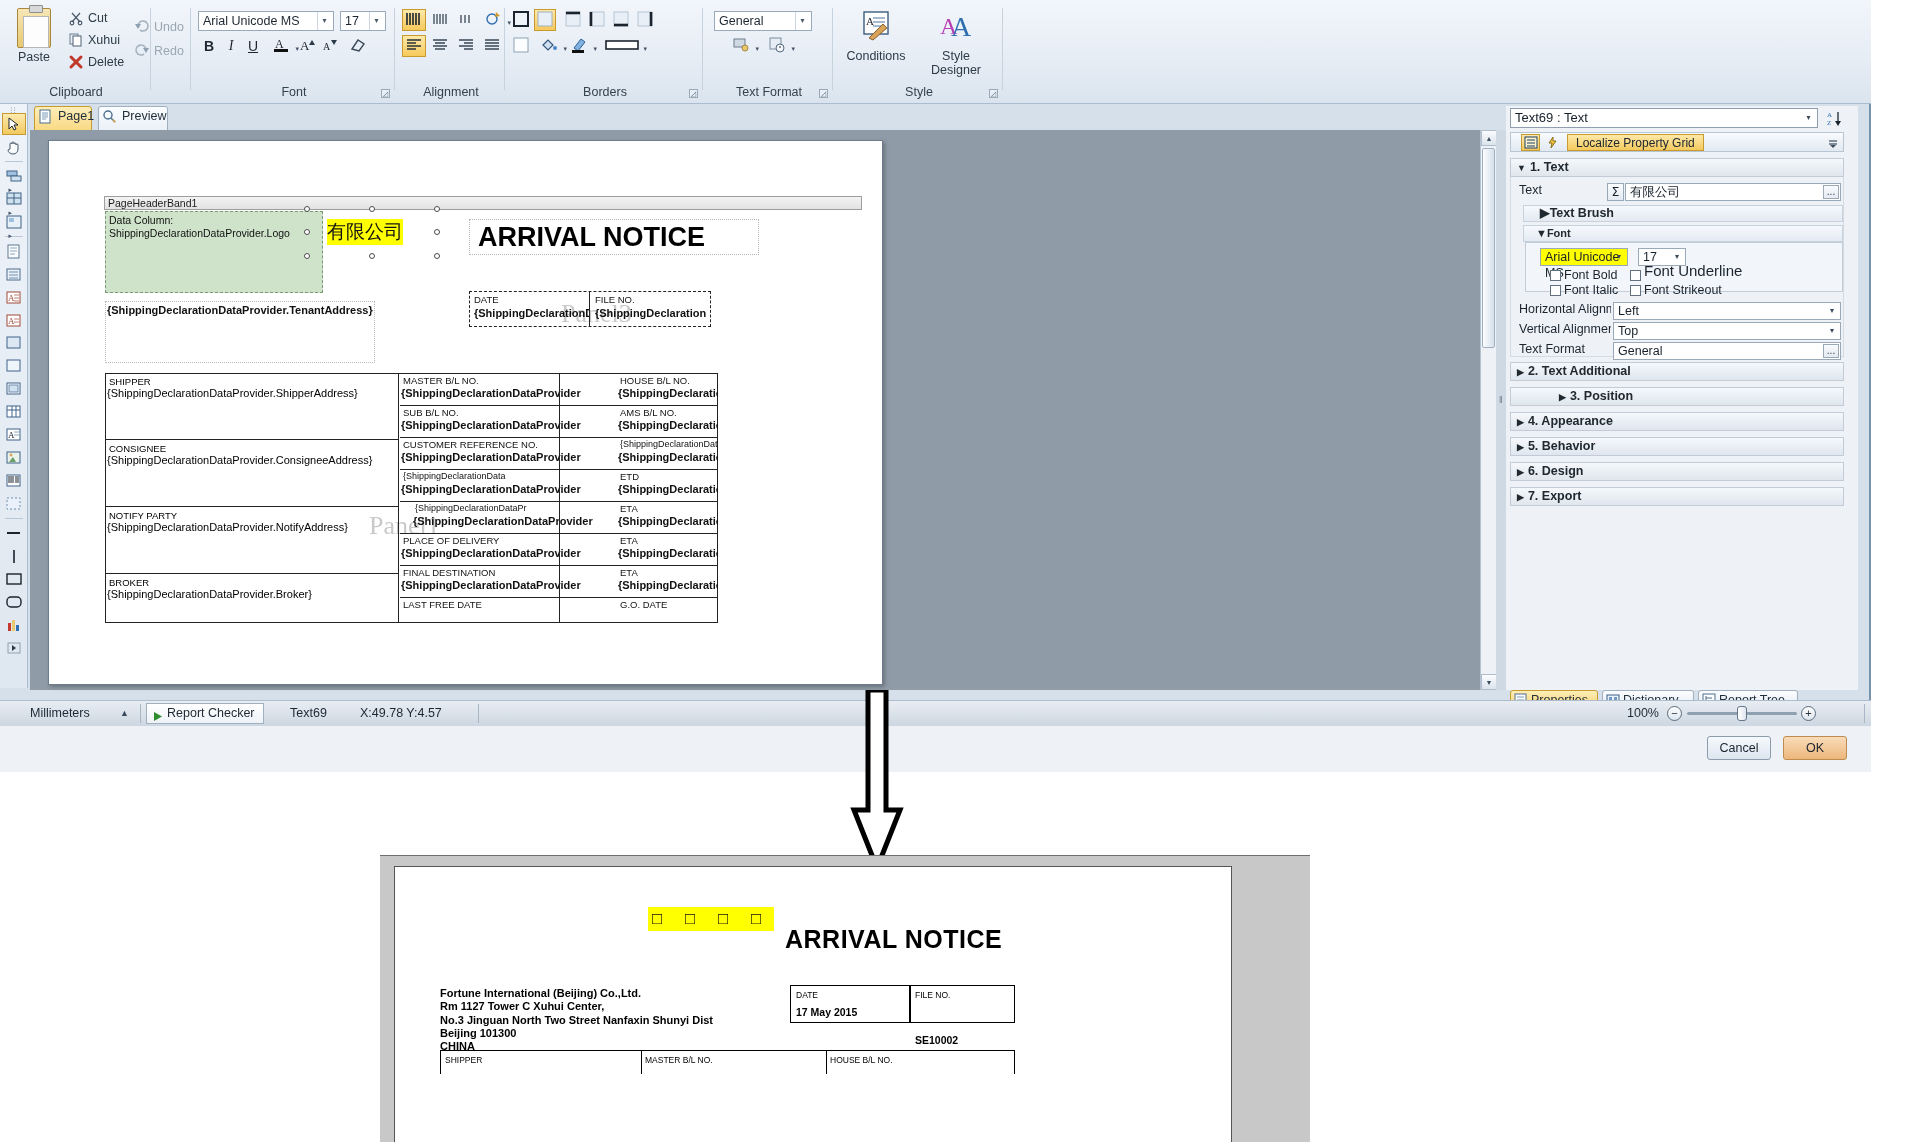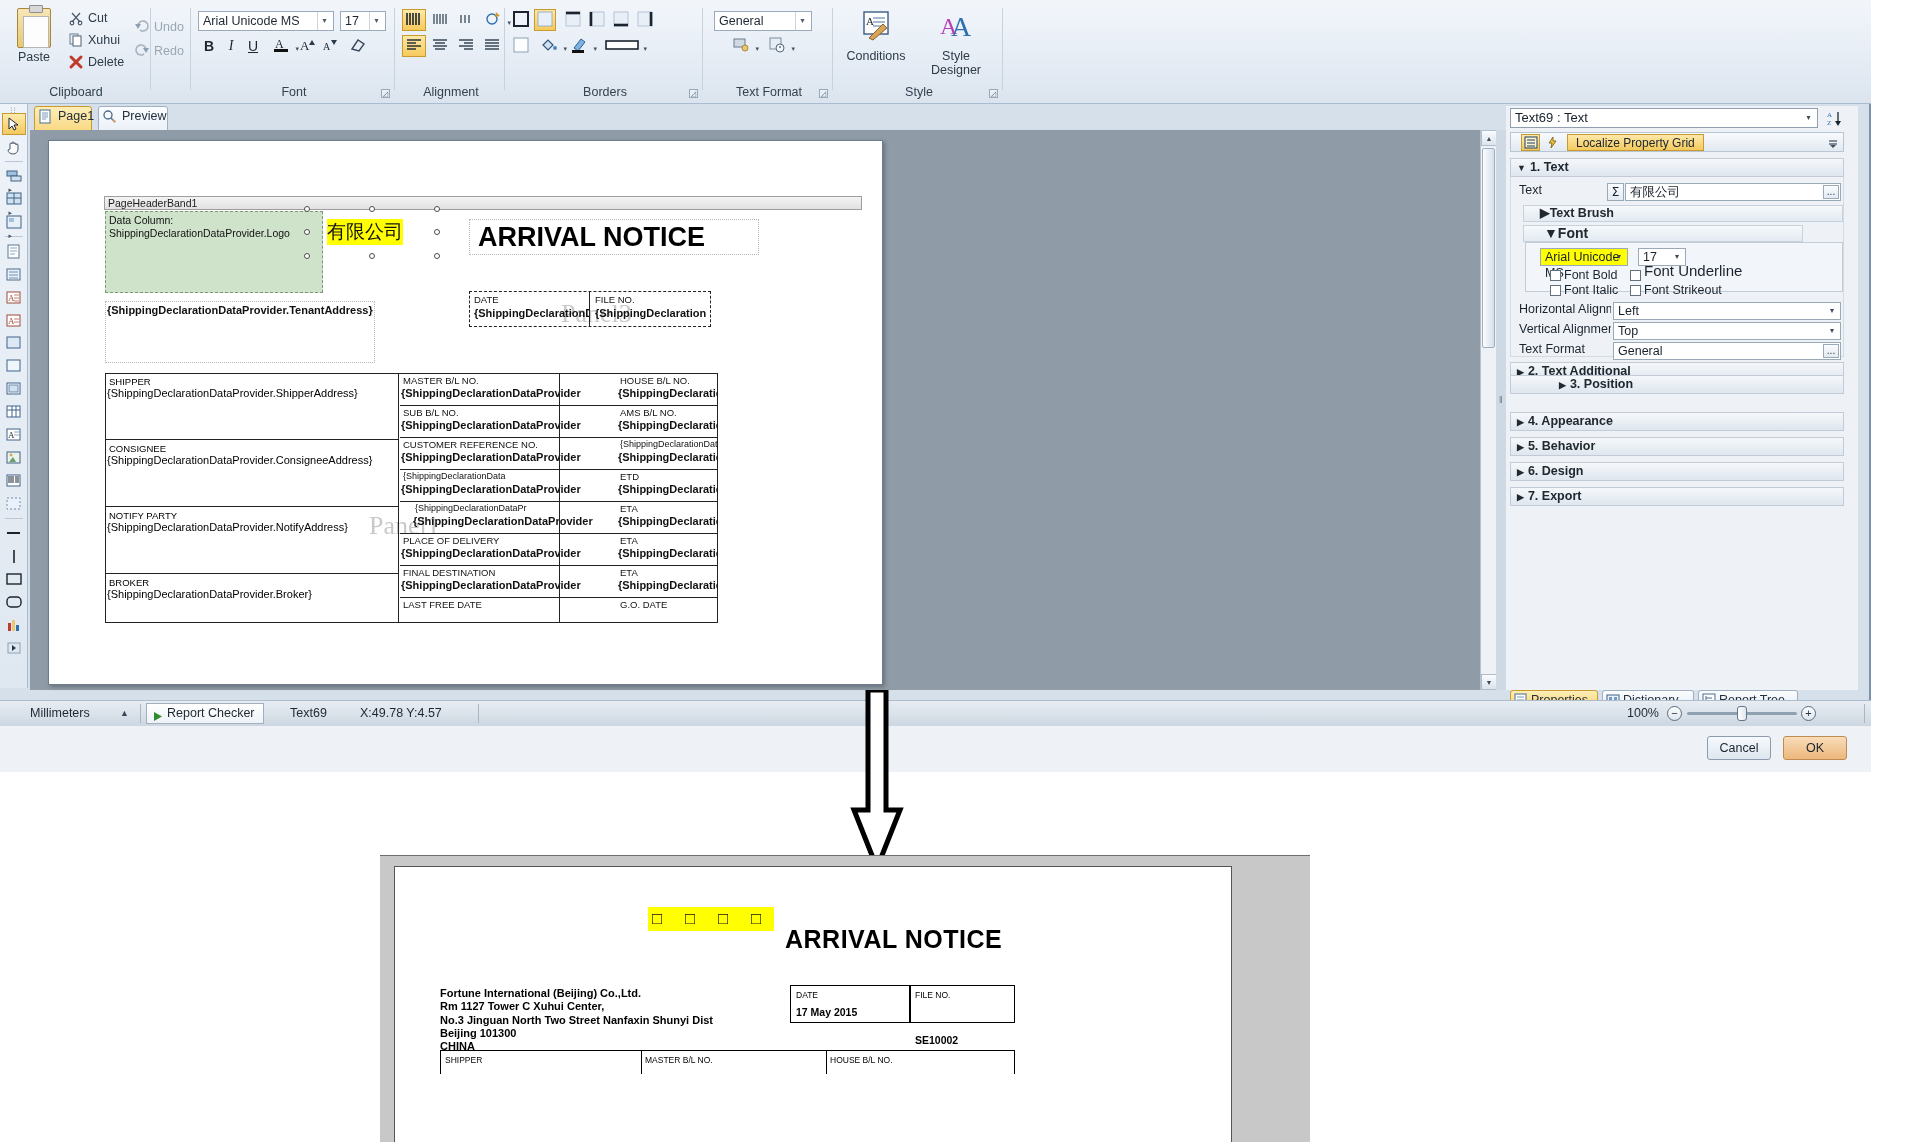--- a/index.html
+++ b/index.html
@@ -1114,21 +1114,21 @@
           <span class="pval" style="left:114px; top:0; width:216px;">
             <span style="font-family:'DejaVu Sans',sans-serif;">有限公司</span>
             <span class="ell">...</span>
           </span>
         </div>
 
         <div style="position:absolute; left:12px; top:28px; width:320px; height:17px; background:linear-gradient(to bottom,#f6f9fc,#e3eaf2); border:1px solid #c8d2dc; font-size:12.5px; font-weight:bold; color:#20292f; line-height:15px; padding-left:16px;">
           <span class="tri">▶</span><span>Text Brush</span>
         </div>
 
-        <div style="position:absolute; left:12px; top:48px; width:280px; height:17px; background:linear-gradient(to bottom,#f6f9fc,#e3eaf2); border:1px solid #c8d2dc; font-size:14px; font-weight:bold; color:#20292f; line-height:15px; padding-left:20px;">
+        <div style="position:absolute; left:12px; top:48px; width:320px; height:17px; background:linear-gradient(to bottom,#f6f9fc,#e3eaf2); border:1px solid #c8d2dc; font-size:11px; font-weight:bold; color:#20292f; line-height:15px; padding-left:12px;">
           <span class="tri">▼</span><span>Font</span>
         </div>
         <div class="fontbox" style="top:65px; height:50px;">
           <span class="pval hl" style="left:14px; top:5px; width:88px; background:#ffff00;">
             <span>Arial Unicode MS</span>
             <span class="arw">▾</span>
           </span>
           <span class="pval" style="left:112px; top:5px; width:48px;">
             <span>17</span>
             <span class="arw">▾</span>
@@ -1162,21 +1162,21 @@
           <span class="pval" style="left:102px; top:0; width:228px;">
             <span>General</span>
             <span class="ell">...</span>
           </span>
         </div>
       </div>
 
       <div class="cat" style="top:256px;">
         <span class="tri">▶</span><span>2. Text Additional</span>
       </div>
-      <div class="cat" style="top:269px;padding-left:48px;">
+      <div class="cat" style="top:281px;padding-left:48px;">
         <span class="tri">▶</span><span>3. Position</span>
       </div>
       <div class="cat" style="top:306px;">
         <span class="tri">▶</span><span>4. Appearance</span>
       </div>
       <div class="cat" style="top:331px;">
         <span class="tri">▶</span><span>5. Behavior</span>
       </div>
       <div class="cat" style="top:356px;">
         <span class="tri">▶</span><span>6. Design</span>

